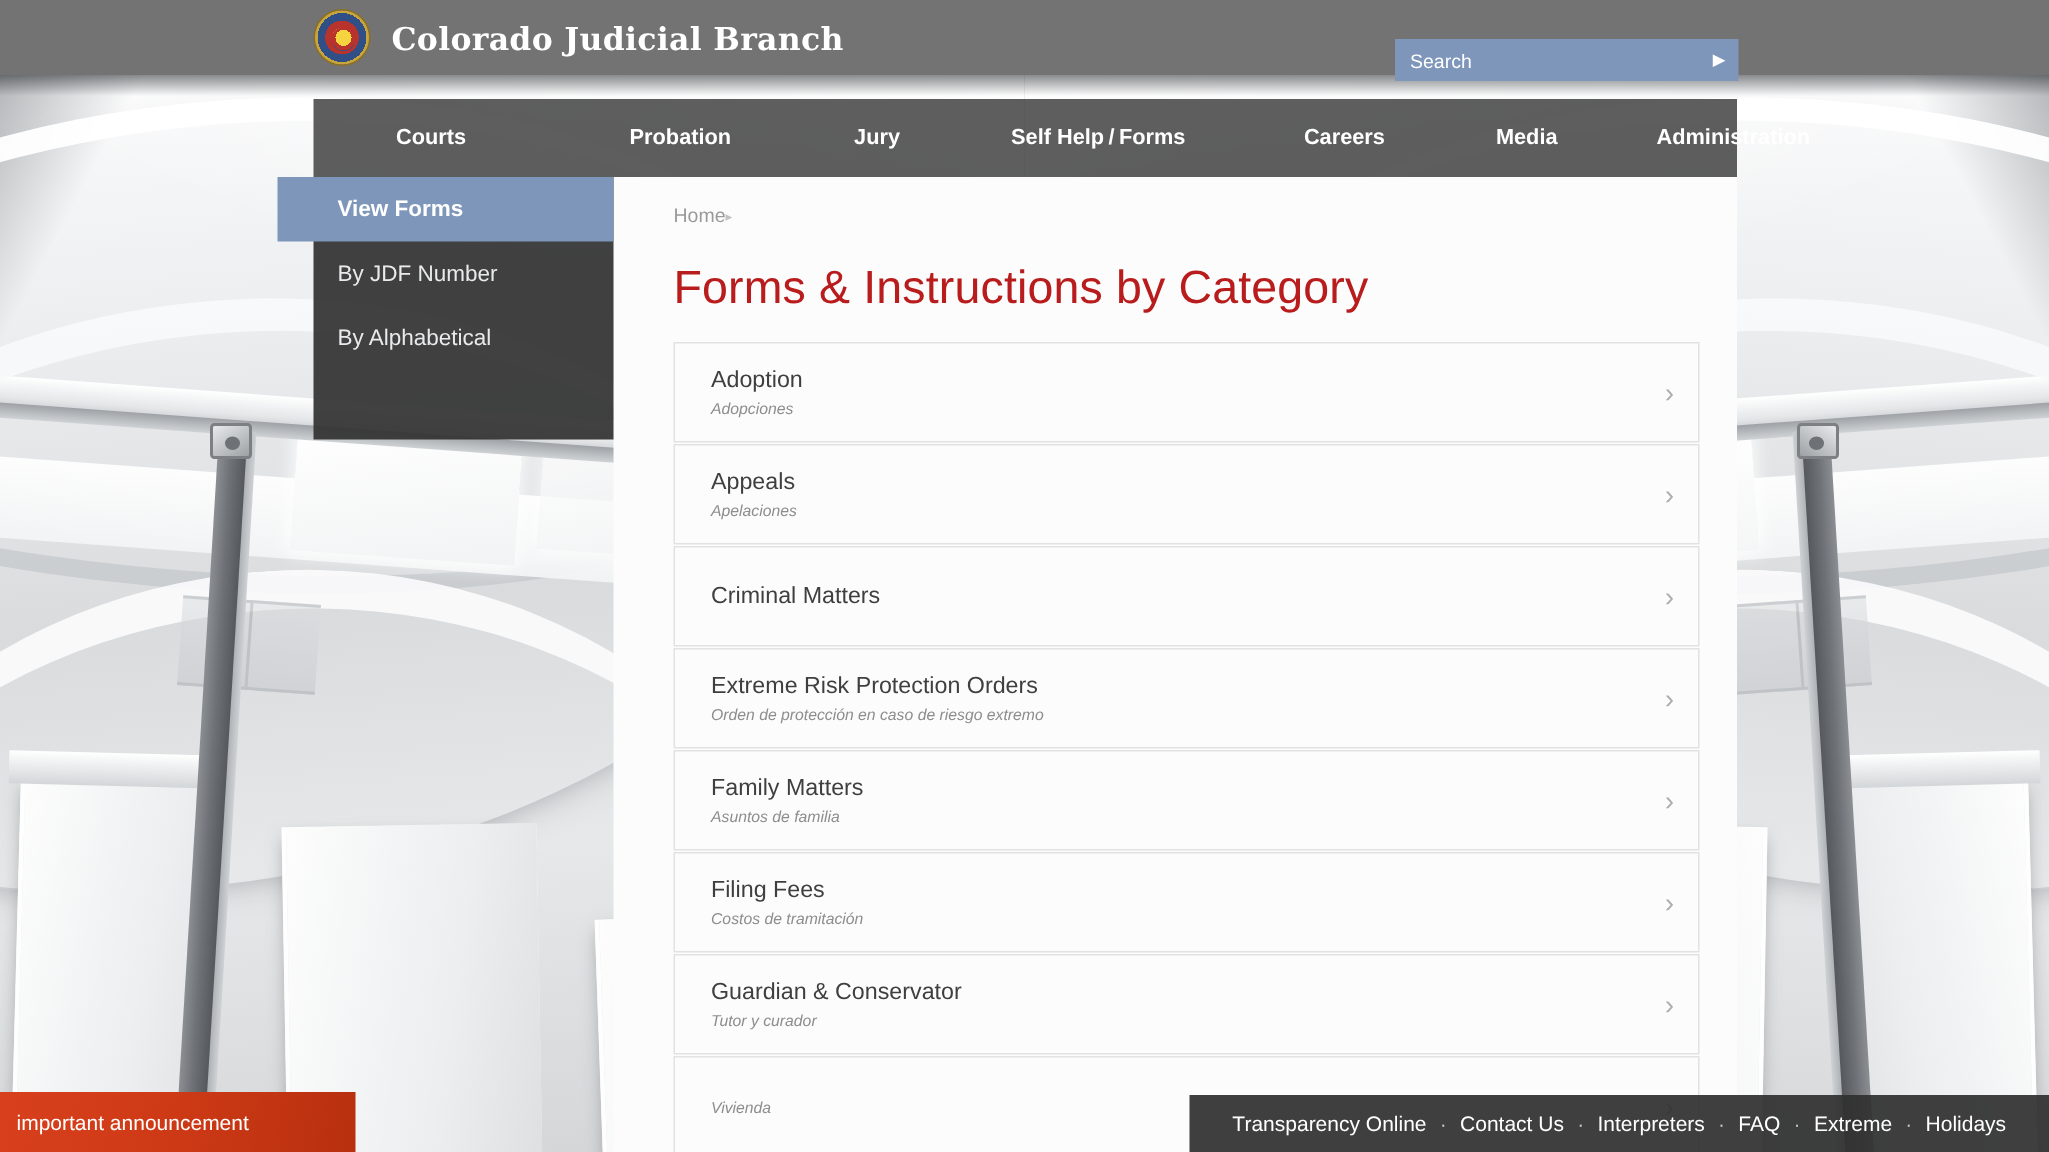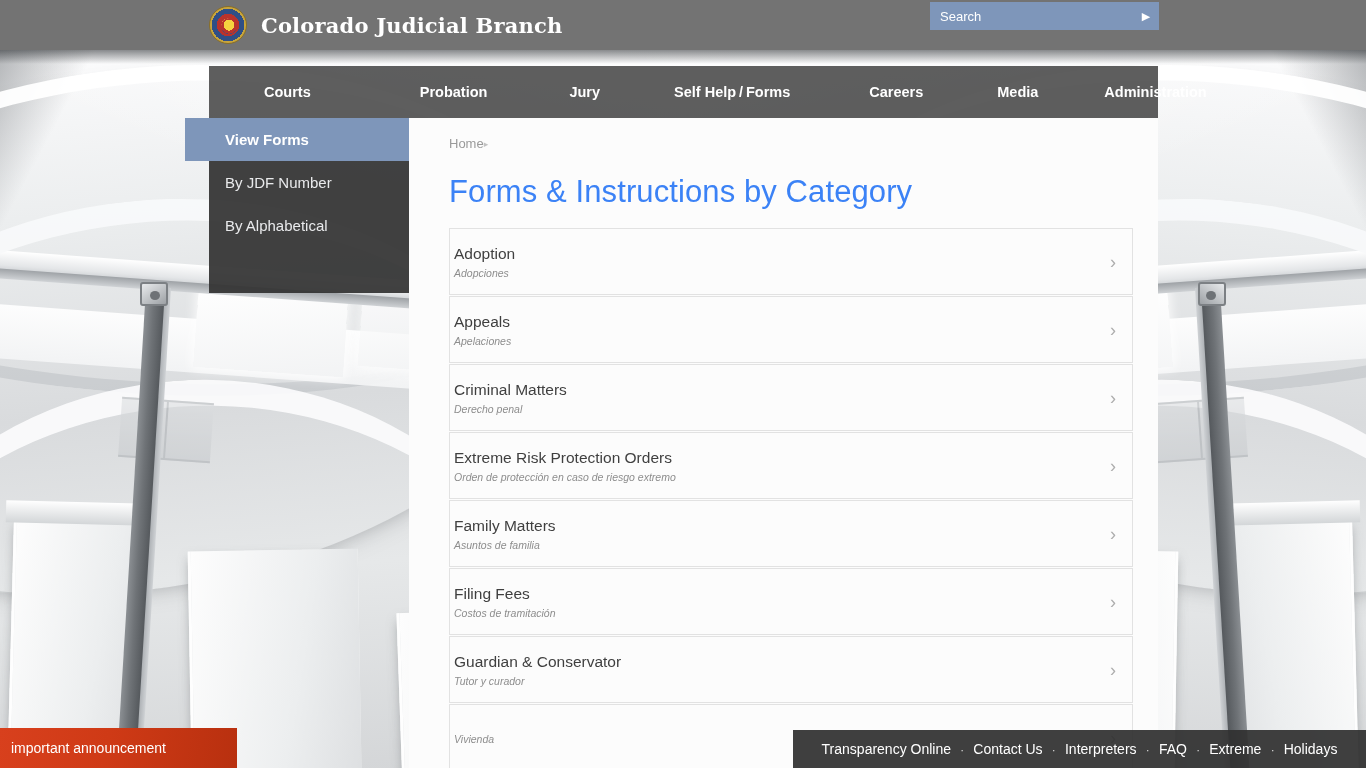--- a/index.html
+++ b/index.html
@@ -124,21 +124,21 @@
     content:''; position:absolute; left:11px; top:11px; width:16px; height:16px;
     border-radius:50%;
     background: radial-gradient(circle at 50% 45%, #f5d43f 0 45%, #b8332c 45% 70%, #2f4f86 70% 100%);
   }
   #brand-title {
     color: #ffffff; font-size: 21px; font-weight: bold;
     font-family: "DejaVu Serif", "Liberation Serif", serif;
     letter-spacing: .2px; white-space: nowrap;
   }
   #search-wrap {
-    position: absolute; left: 930px; top: 2px; width: 229px; height: 28px;
+    position: absolute; left: 930px; top: 26px; width: 229px; height: 28px;
     background: #7e96ba; display: flex; 
   }
   #search-input {
     flex: 1; height: 100%; border: none; outline: none; background: transparent;
     color: #ffffff; font-size: 13px; padding: 0 10px;
     font-family: "Liberation Sans", sans-serif;
   }
   #search-input::placeholder { color: #ffffff; opacity: 1; }
   #search-go {
     width: 26px; height: 100%; border: none; background: transparent; cursor: pointer;
@@ -186,28 +186,28 @@
   }
   #breadcrumb {
     position: absolute; left: 40px; top: 18px;
     display: flex; align-items: center; 
     font-size: 13px; color: #9a9a9a;
   }
   #breadcrumb a { color: #9a9a9a; text-decoration: none; cursor: pointer; }
   #crumb-sep { font-size: 9px; color: #c2c2c2; }
   #page-title {
     position: absolute; left: 40px; top: 56px;
-    font-size: 31px; font-weight: normal; color: #3b82f6; letter-spacing: .1px;
+    font-size: 31px; font-weight: normal; color: #b91c1c; letter-spacing: .1px;
   }
   #card-list { position: absolute; left: 40px; top: 110px; width: 684px; }
   .card {
     position: relative; height: 67px; background: #fcfcfc;
     border: 1px solid #e2e2e2; margin-bottom: 1px;
     display: flex; flex-direction: column; justify-content: center;
-    padding-left: 4px; cursor: pointer;
+    padding-left: 24px; cursor: pointer;
   }
   .card-title { font-size: 15.5px; color: #3f3f3f; line-height: 1.25; }
   .card-sub { font-size: 10.5px; color: #8d8d8d; font-style: italic; margin-top: 3px; }
   .card-chevron {
     position: absolute; right: 16px; top: 50%; transform: translateY(-50%);
     font-size: 18px; color: #adadad; line-height: 1; font-weight: 300;
   }
 
   
   #footer-links {
@@ -319,21 +319,20 @@
         <div class="card-sub">Adopciones</div>
         <span class="card-chevron">›</span>
       </div>
       <div class="card">
         <div class="card-title">Appeals</div>
         <div class="card-sub">Apelaciones</div>
         <span class="card-chevron">›</span>
       </div>
       <div class="card">
         <div class="card-title">Criminal Matters</div>
-        <div class="card-sub">Derecho penal</div>
         <span class="card-chevron">›</span>
       </div>
       <div class="card">
         <div class="card-title">Extreme Risk Protection Orders</div>
         <div class="card-sub">Orden de protección en caso de riesgo extremo</div>
         <span class="card-chevron">›</span>
       </div>
       <div class="card">
         <div class="card-title">Family Matters</div>
         <div class="card-sub">Asuntos de familia</div>

